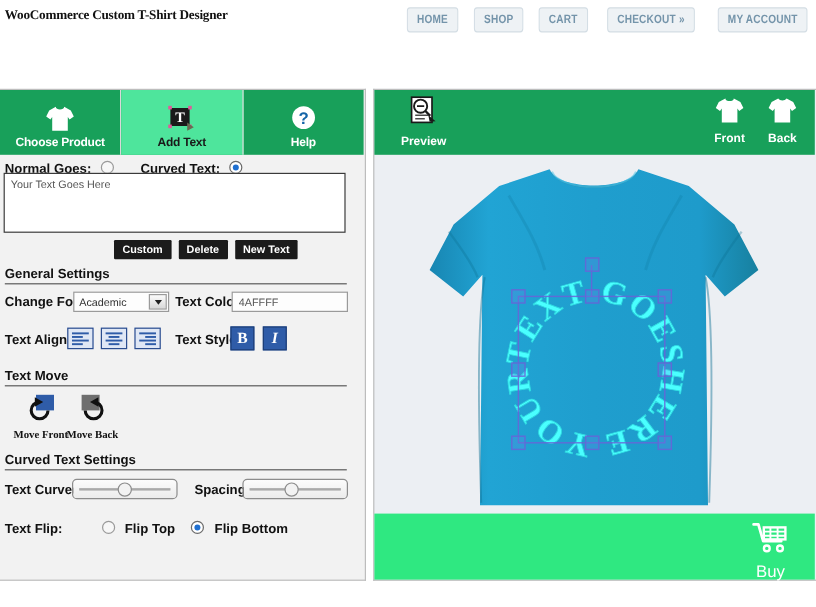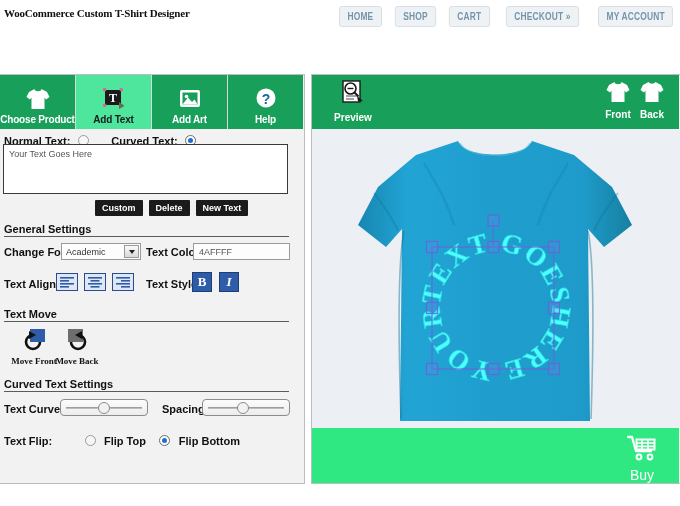--- a/index.html
+++ b/index.html
@@ -165,21 +165,21 @@
   }
   #canvas-topbar {
     position: absolute; left: 0; top: 0; width: 367px; height: 54px;
     background: #18a05a;
   }
   #preview-btn {
     position: absolute; left: 14px; top: 4px; width: 54px; cursor: pointer;
     display: flex; flex-direction: column; align-items: center;
   }
   #preview-label { font-size: 10px; font-weight: 700; color: #fff; margin-top: 1px; }
-  #view-toggle { position: absolute; right: 10px; top: 5px; display: flex; }
+  #view-toggle { position: absolute; right: 10px; top: 5px; display: flex; gap: 10px; }
   .view-btn { width: 34px; cursor: pointer; display: flex; flex-direction: column; align-items: center; }
   .view-label { font-size: 10px; font-weight: 700; color: #fff; margin-top: 1px; }
 
   #shirt-stage {
     position: absolute; left: 0; top: 54px; width: 367px; height: 299px;
     overflow: hidden;
   }
   #bottom-bar {
     position: absolute; left: 0; bottom: 0; width: 367px; height: 55px;
     background: #2fe881;
@@ -228,47 +228,36 @@
             <rect x="2.2" y="1.2" width="3" height="3" fill="#e05a9a"></rect>
             <rect x="18.8" y="1.2" width="3" height="3" fill="#e05a9a"></rect>
             <rect x="2.2" y="16.8" width="3" height="3" fill="#e05a9a"></rect>
             <rect x="18.8" y="16.8" width="3" height="3" fill="#e05a9a"></rect>
             <path d="M18 15 L23.5 19 L18 22 Z" fill="#6a6a52"></path>
           </svg>
         </div>
         <div class="tab-label">Add Text</div>
       </div>
 
-      <div class="tab">
-        <div class="tab-icon">
-          <svg width="26" height="24" viewBox="0 0 26 24">
-            <rect x="3" y="3" width="20" height="17" rx="2" fill="#ffffff"></rect>
-            <rect x="5.5" y="5.5" width="15" height="12" fill="#18a05a"></rect>
-            <circle cx="9.5" cy="9.5" r="1.8" fill="#ffffff"></circle>
-            <path d="M5.5 17.5 L11 10.5 L15 15 L17.5 12.5 L20.5 17.5 Z" fill="#ffffff"></path>
-          </svg>
-        </div>
-        <div class="tab-label">Add Art</div>
-      </div>
 
       <div class="tab">
         <div class="tab-icon">
           <svg width="26" height="24" viewBox="0 0 26 24">
             <circle cx="13" cy="11" r="9.5" fill="#ffffff"></circle>
             <text x="13" y="16.5" font-family="Liberation Sans, sans-serif" font-size="14" font-weight="700" fill="#1565a8" text-anchor="middle">?</text>
           </svg>
         </div>
         <div class="tab-label">Help</div>
       </div>
     </div>
 
     <div id="panel-body">
 
       <div class="row" style="left:4px; top:2px;">
-        <span class="lbl">Normal Text:</span>
+        <span class="lbl">Normal Goes:</span>
         <span class="radio" style="margin-left:3px;"></span>
         <span class="lbl" style="margin-left:18px;">Curved Text:</span>
         <span class="radio checked" style="margin-left:3px;"></span>
       </div>
 
       <textarea id="text-area" placeholder="Your Text Goes Here" style="">Your Text Goes Here</textarea>
 
       <div class="row" style="left:95px; top:71px; display:flex; gap:6px;">
         <div class="dark-btn">Custom</div>
         <div class="dark-btn">Delete</div>

